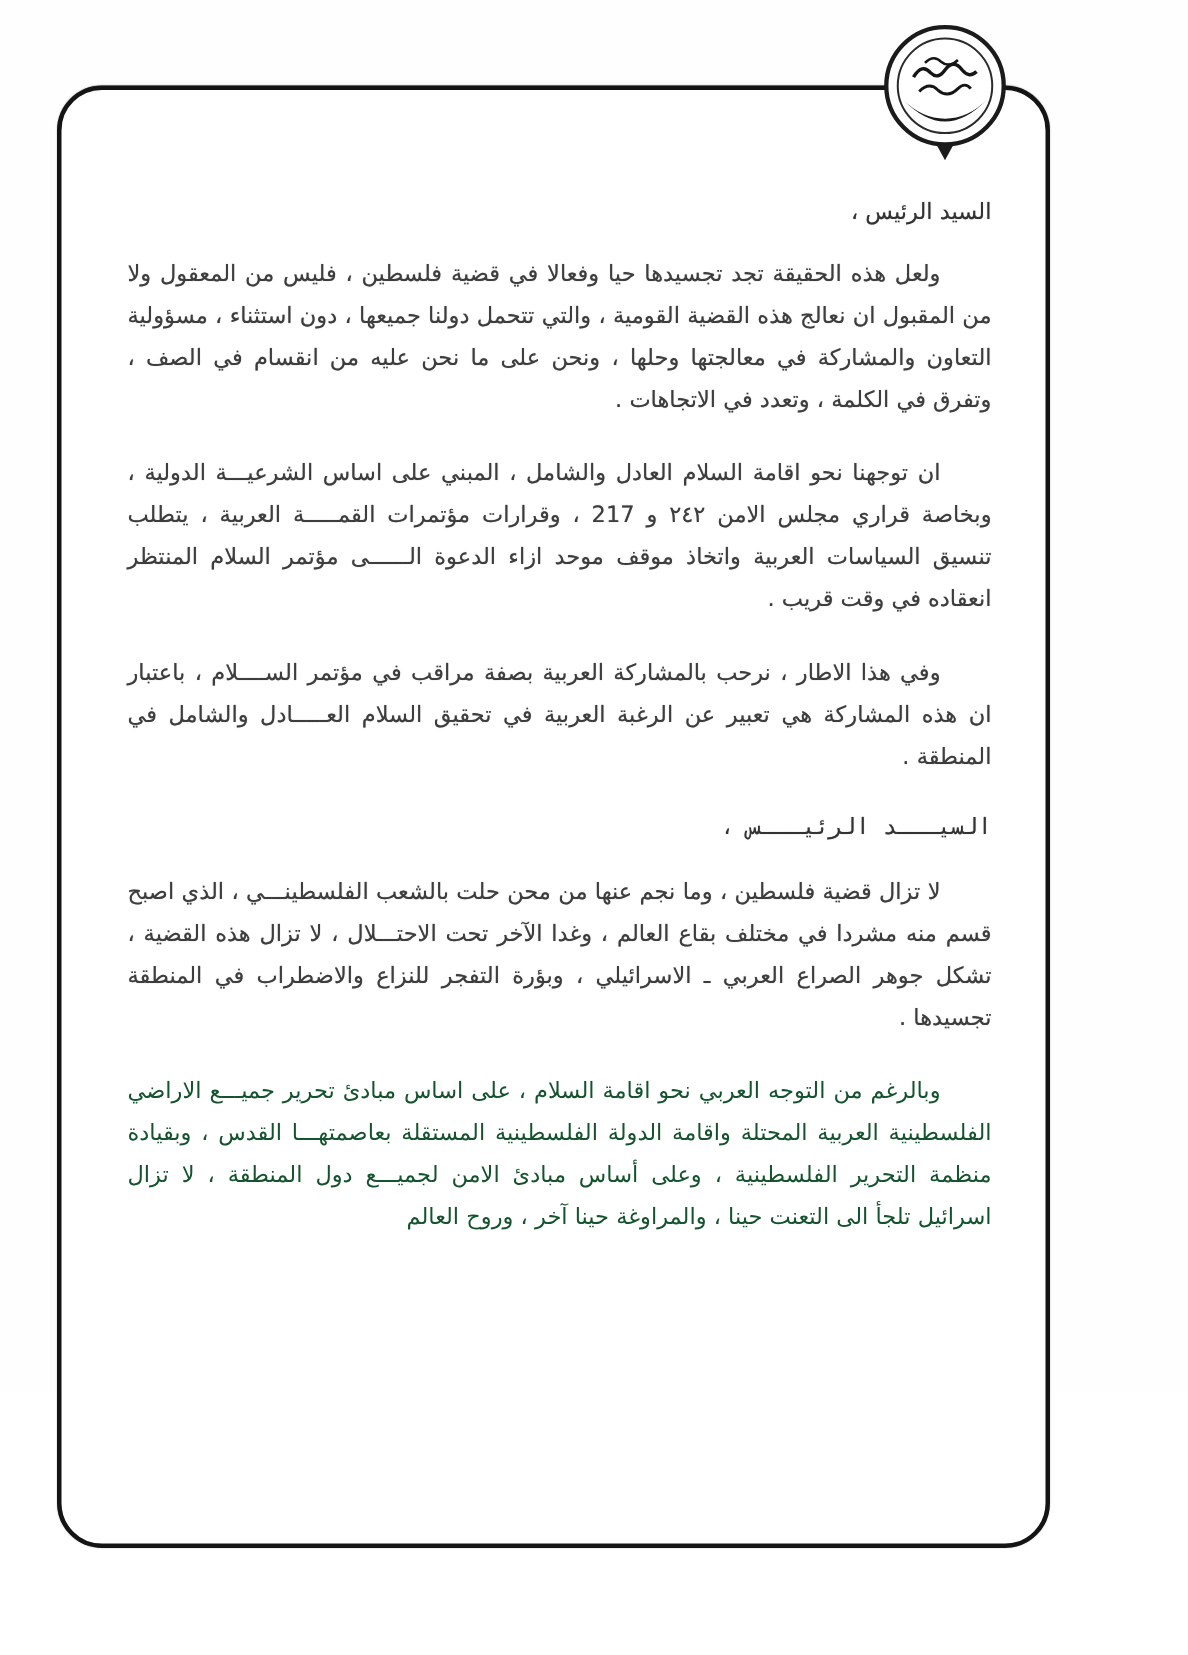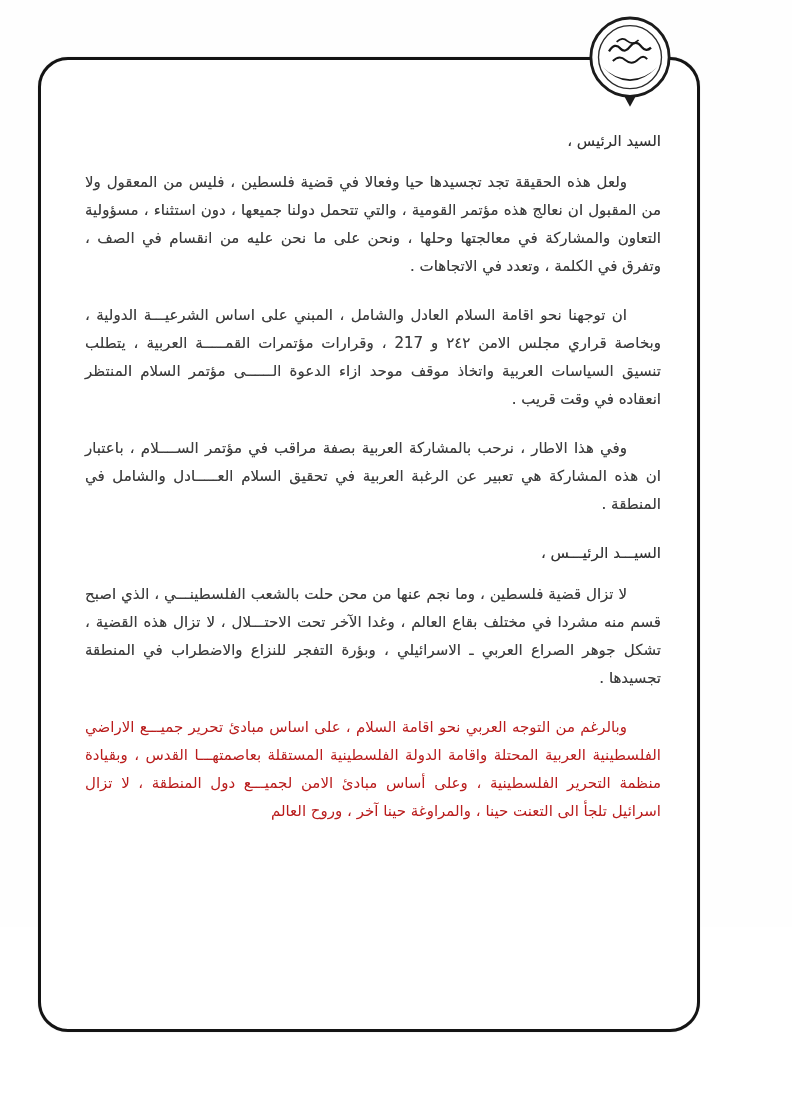--- a/index.html
+++ b/index.html
@@ -54,29 +54,29 @@
     font-size: 15px;
     line-height: 28px;
     text-shadow: 0 0 0.6px rgba(45,45,45,0.55);
   }
 
   .salutation {
     text-align: right;
     margin-bottom: 13px;
     color: #333333;
   }
-  .salutation.second { margin-top: 6px; }
+  .salutation.second { margin-top: 6px; font-family: Liberation Mono, monospace; }
 
   .para {
     text-indent: 34px;
     margin-bottom: 21px;
   }
 
   .para.faded {
-    color: #b91c1c;
+    color: #14532d;
     text-shadow: none;
     filter: blur(0.45px);
     margin-bottom: 0;
   }
 </style>
 </head>
 <body>
 
 <div class="scan-page">
 
@@ -92,21 +92,21 @@
       <path d="M30 30 q6 -6 11 -1 q6 5 12 -1" fill="none" stroke="#161616" stroke-width="1.8"></path>
       <path d="M38 87 l6 11 l6 -11 z" fill="#1b1b1b"></path>
     </svg>
   </div>
 
   <div class="letter-body">
 
     <div class="salutation">السيد الرئيس ،</div>
 
 
-    <p class="para">ولعل هذه الحقيقة تجد تجسيدها حيا وفعالا في قضية فلسطين ، فليس من المعقول ولا من المقبول ان نعالج هذه مؤتمر القومية ، والتي تتحمل دولنا جميعها ، دون استثناء ، مسؤولية التعاون والمشاركة في معالجتها وحلها ، ونحن على ما نحن عليه من انقسام في الصف ، وتفرق في الكلمة ، وتعدد في الاتجاهات .</p>
+    <p class="para">ولعل هذه الحقيقة تجد تجسيدها حيا وفعالا في قضية فلسطين ، فليس من المعقول ولا من المقبول ان نعالج هذه القضية القومية ، والتي تتحمل دولنا جميعها ، دون استثناء ، مسؤولية التعاون والمشاركة في معالجتها وحلها ، ونحن على ما نحن عليه من انقسام في الصف ، وتفرق في الكلمة ، وتعدد في الاتجاهات .</p>
 
     <p class="para">ان توجهنا نحو اقامة السلام العادل والشامل ، المبني على اساس الشرعيـــة الدولية ، وبخاصة قراري مجلس الامن ٢٤٢ و 217 ، وقرارات مؤتمرات القمـــــة العربية ، يتطلب تنسيق السياسات العربية واتخاذ موقف موحد ازاء الدعوة الــــــى مؤتمر السلام المنتظر انعقاده في وقت قريب .</p>
 
     <p class="para">وفي هذا الاطار ، نرحب بالمشاركة العربية بصفة مراقب في مؤتمر الســــلام ، باعتبار ان هذه المشاركة هي تعبير عن الرغبة العربية في تحقيق السلام العـــــادل والشامل في المنطقة .</p>
 
     <div class="salutation second">السيـــد الرئيـــس ،</div>
 
     <p class="para">لا تزال قضية فلسطين ، وما نجم عنها من محن حلت بالشعب الفلسطينـــي ، الذي اصبح قسم منه مشردا في مختلف بقاع العالم ، وغدا الآخر تحت الاحتـــلال ، لا تزال هذه القضية ، تشكل جوهر الصراع العربي ـ الاسرائيلي ، وبؤرة التفجر للنزاع والاضطراب في المنطقة تجسيدها .</p>
 
     <p class="para faded">وبالرغم من التوجه العربي نحو اقامة السلام ، على اساس مبادئ تحرير جميـــع الاراضي الفلسطينية العربية المحتلة واقامة الدولة الفلسطينية المستقلة بعاصمتهـــا القدس ، وبقيادة منظمة التحرير الفلسطينية ، وعلى أساس مبادئ الامن لجميـــع دول المنطقة ، لا تزال اسرائيل تلجأ الى التعنت حينا ، والمراوغة حينا آخر ، وروح العالم</p>

